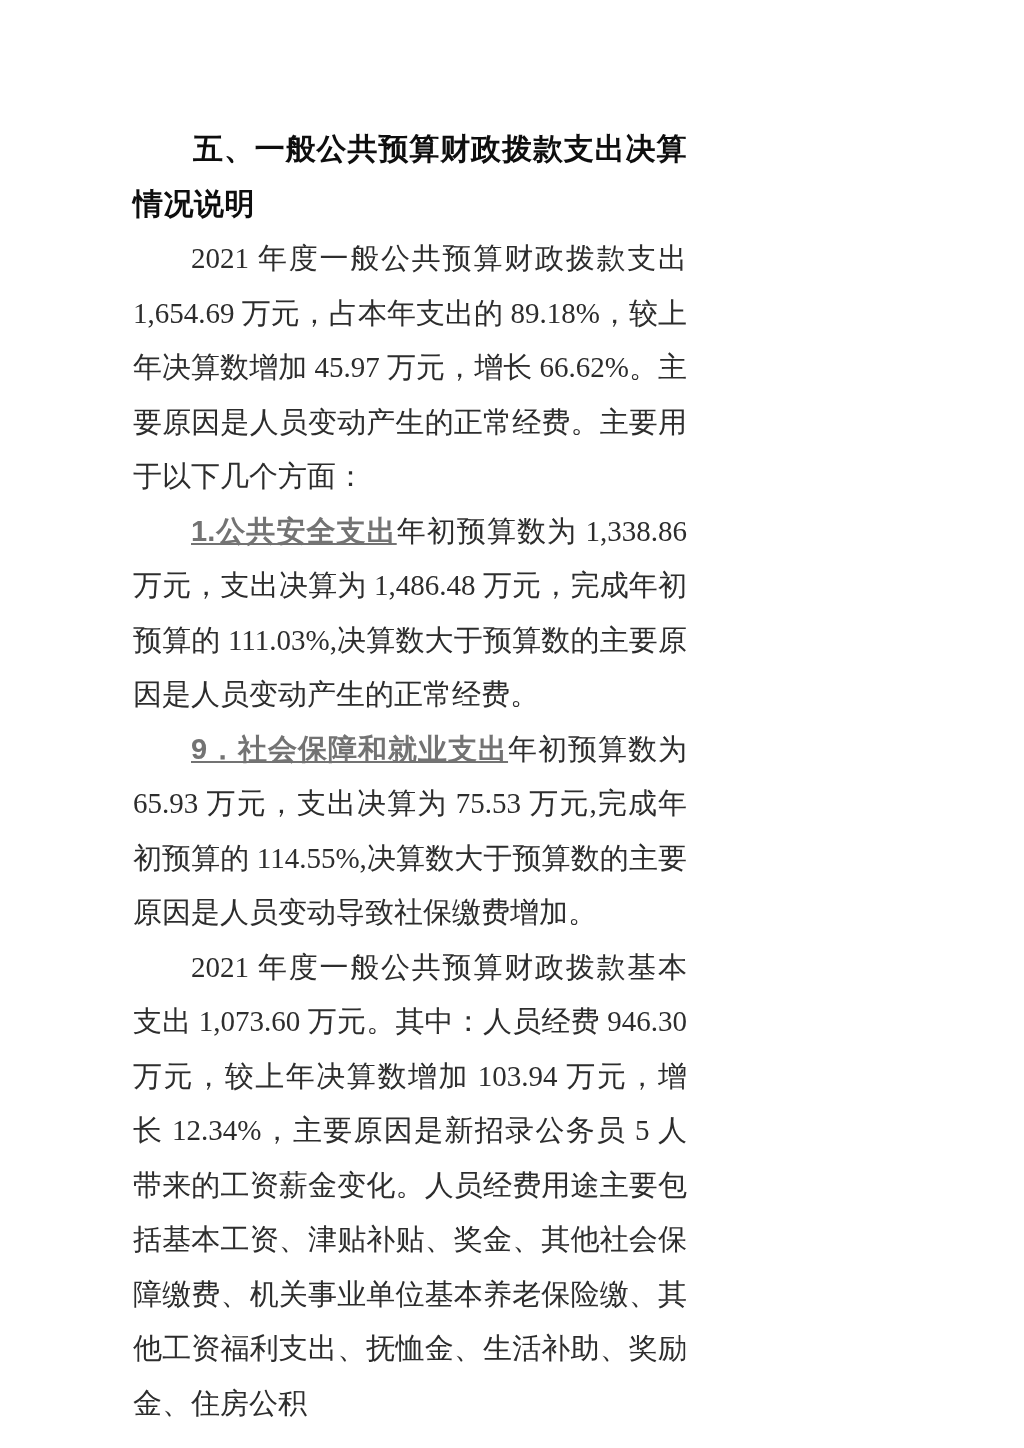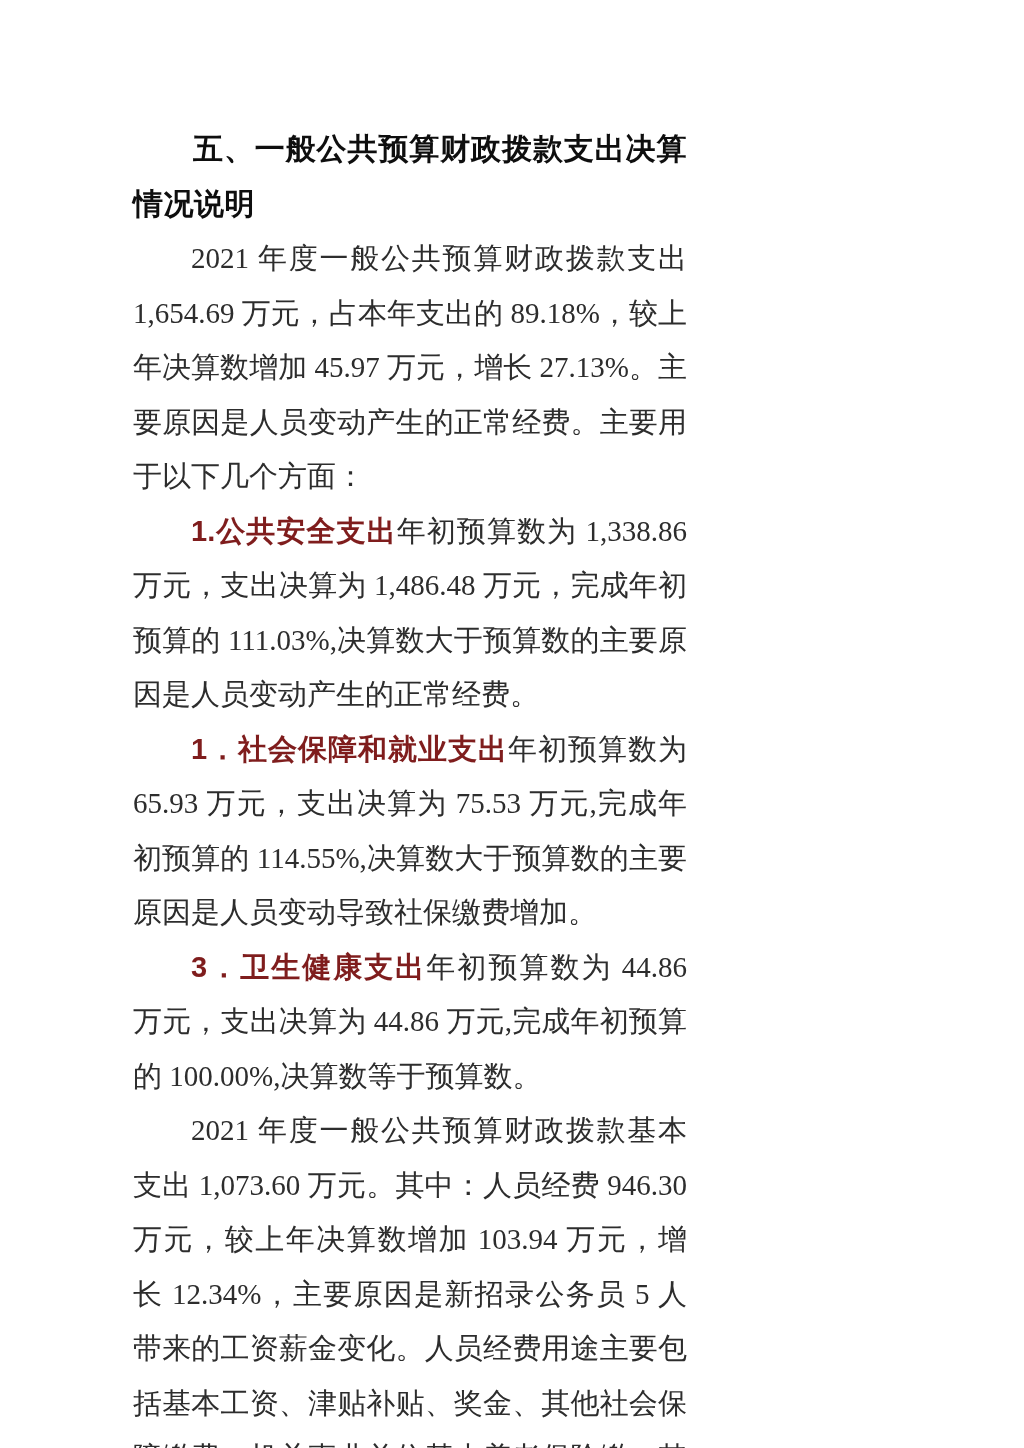--- a/index.html
+++ b/index.html
@@ -34,37 +34,37 @@
   .sec-heading {
     font-family: "Liberation Sans", "DejaVu Sans", sans-serif;
     font-weight: 700;
     font-size: 30px;
     color: #0e0e0e;
     letter-spacing: 0.5px;
   }
   .item-label {
     font-family: "Liberation Sans", "DejaVu Sans", sans-serif;
     font-weight: 700;
-    color: #7f1d1d;
+    color: #737373;
+    text-decoration: underline;
   }
 </style>
 </head>
 <body>
 
 <div class="page">
   <div class="doc">
 
     <p class="sec-heading">五、一般公共预算财政拨款支出决算情况说明</p>
 
-    <p>2021 年度一般公共预算财政拨款支出 1,654.69 万元，占本年支出的 89.18%，较上年决算数增加 45.97 万元，增长 27.13%。主要原因是人员变动产生的正常经费。主要用于以下几个方面：</p>
+    <p>2021 年度一般公共预算财政拨款支出 1,654.69 万元，占本年支出的 89.18%，较上年决算数增加 45.97 万元，增长 66.62%。主要原因是人员变动产生的正常经费。主要用于以下几个方面：</p>
 
     <p><span class="item-label">1.公共安全支出</span><span>年初预算数为 1,338.86 万元，支出决算为 1,486.48 万元，完成年初预算的 111.03%,决算数大于预算数的主要原因是人员变动产生的正常经费。</span></p>
 
-    <p><span class="item-label">1．社会保障和就业支出</span><span>年初预算数为 65.93 万元，支出决算为 75.53 万元,完成年初预算的 114.55%,决算数大于预算数的主要原因是人员变动导致社保缴费增加。</span></p>
+    <p><span class="item-label">9．社会保障和就业支出</span><span>年初预算数为 65.93 万元，支出决算为 75.53 万元,完成年初预算的 114.55%,决算数大于预算数的主要原因是人员变动导致社保缴费增加。</span></p>
 
-    <p><span class="item-label">3．卫生健康支出</span><span>年初预算数为 44.86 万元，支出决算为 44.86 万元,完成年初预算的 100.00%,决算数等于预算数。</span></p>
 
 
 
     <p>2021 年度一般公共预算财政拨款基本支出 1,073.60 万元。其中：人员经费 946.30 万元，较上年决算数增加 103.94 万元，增长 12.34%，主要原因是新招录公务员 5 人带来的工资薪金变化。人员经费用途主要包括基本工资、津贴补贴、奖金、其他社会保障缴费、机关事业单位基本养老保险缴、其他工资福利支出、抚恤金、生活补助、奖励金、住房公积</p>
 
   </div>
 </div>
 
 </body></html>

